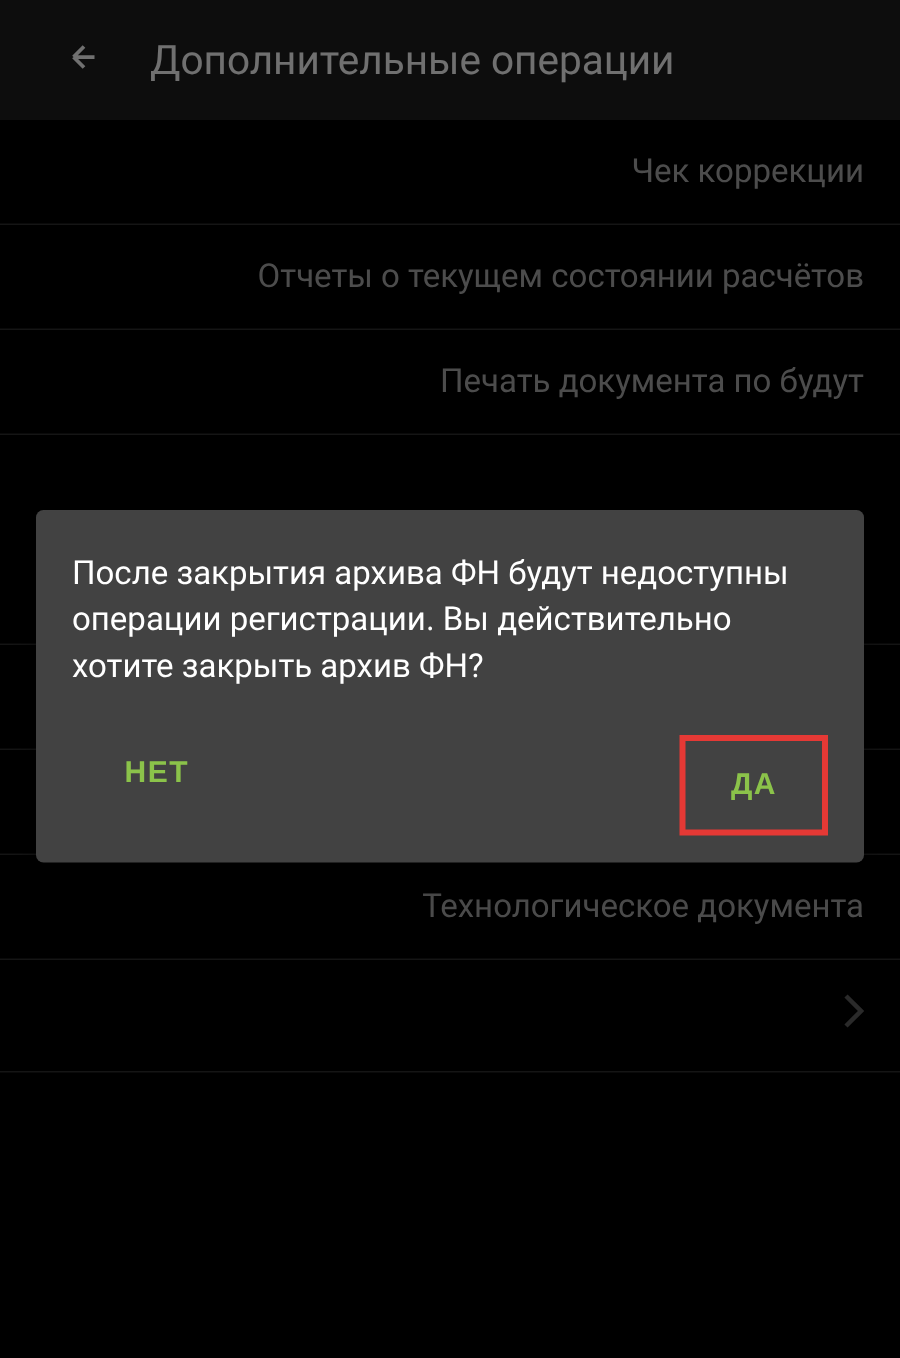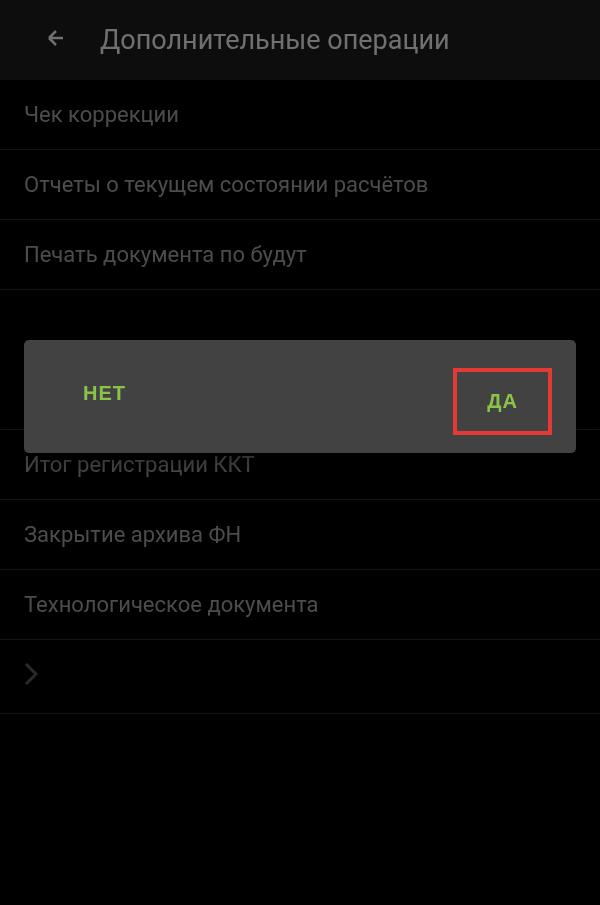--- a/index.html
+++ b/index.html
@@ -45,21 +45,21 @@
       background: #000000;
     }
     .list-item {
       padding: 22px 24px;
       color: #999999;
       font-size: 22px;
       border-bottom: 1px solid #2a2a2a;
       cursor: pointer;
       display: flex;
       align-items: center;
-      justify-content: flex-start;
+      justify-content: flex-end;
     }
     .chevron {
       color: #555555;
     }
     .chevron svg {
       width: 14px;
       height: 24px;
       stroke: #555555;
     }
     .overlay {
@@ -148,17 +148,18 @@
       <svg viewBox="0 0 14 24" fill="none" stroke-width="3">
         <path d="M2 2L12 12L2 22"></path>
       </svg>
     </span>
   </div>
 </div>
 
 <div class="overlay"></div>
 
 <div class="dialog">
+  <div class="dialog-message">После закрытия архива ФН будут недоступны операции регистрации. Вы действительно хотите закрыть архив ФН?</div>
   <div class="dialog-actions">
     <button class="dialog-button">НЕТ</button>
     <button class="dialog-button highlighted">ДА</button>
   </div>
 </div>
 
 </body></html>

